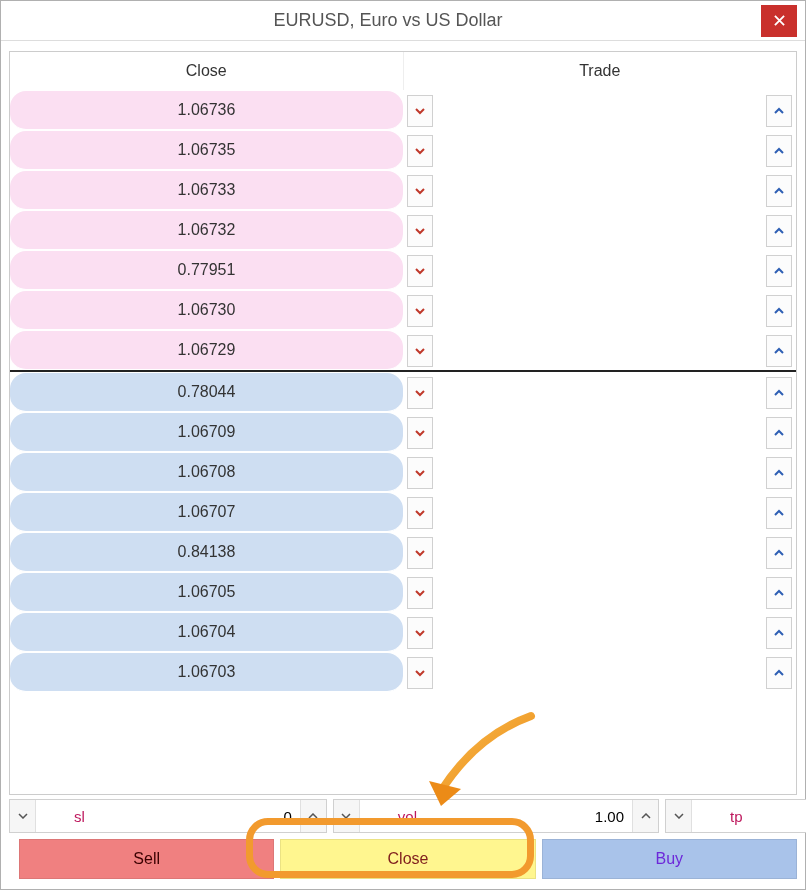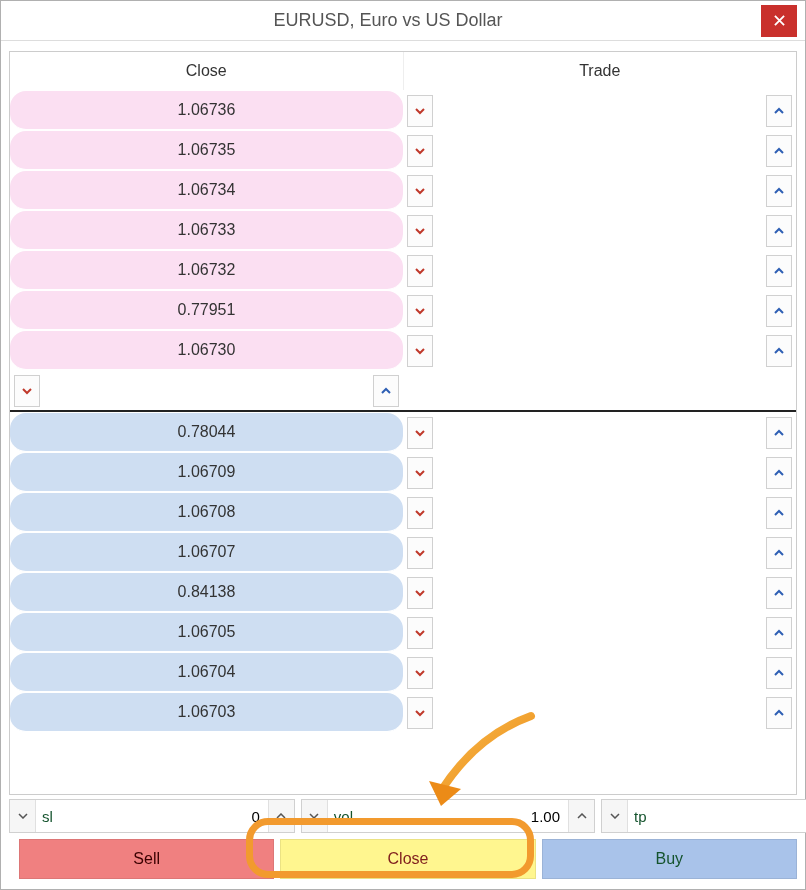--- a/index.html
+++ b/index.html
@@ -32,27 +32,27 @@
     .mid-divider { height: 0; border-top: 2px solid #222; }
 
     
     .footer { padding: 4px 8px 10px 8px; }
     .inputs-row { display: flex; gap: 6px; margin-bottom: 6px; }
     .spin-group { display: flex; flex: 1; border: 1px solid #d0d0d0; height: 34px; background: #fff; align-items: stretch; }
     .spin-btn { width: 26px; display: flex; align-items: center; justify-content: center; cursor: pointer; background: #f6f6f6; border-right: 1px solid #e0e0e0; color: #555; }
     .spin-btn:last-child { border-right: none; border-left: 1px solid #e0e0e0; }
     .spin-btn svg { width: 10px; height: 6px; }
     .spin-input { flex: 1; border: none; padding: 0 8px; font-size: 15px; outline: none; text-align: right; min-width: 0; }
-    .spin-placeholder { color: #14532d; font-size: 15px; padding-left: 6px; align-self: center; }
+    .spin-placeholder { color: #be185d; font-size: 15px; padding-left: 6px; align-self: center; margin-left: 32px; }
 
     .buttons-row { display: flex; gap: 6px; height: 40px; margin-left: 10px; }
     .big-btn { flex: 1; display: flex; align-items: center; justify-content: center; font-size: 16px; border: 1px solid rgba(0,0,0,0.08); cursor: pointer; }
     .big-btn.sell { background: #f08080; color: #3b0000; }
     .big-btn.close { background: #fff68f; color: #7f1d1d; position: relative; }
-    .big-btn.buy { background: #a9c3ea; color: #14532d; }
+    .big-btn.buy { background: #a9c3ea; color: #6d28d9; }
 
     
     .highlight-wrap { position: absolute; pointer-events: none; }
     .highlight-ring { border: 7px solid #f29a2e; border-radius: 22px; }
     .arrow { position: absolute; pointer-events: none; }
   </style>
 </head>
 <body>
 
 <div class="window">
@@ -98,36 +98,20 @@
             </div>
             <div class="spacer"></div>
             <div class="chev-btn up ">
               <svg viewBox="0 0 12 8">
                 <path d="M2 6 L6 2 L10 6" stroke-width="2" fill="none"></path>
               </svg>
             </div>
           </div>
         </div>
         <div class="row ask">
-          <div class="price">1.06734</div>
-          <div class="trade">
-            <div class="chev-btn down ">
-              <svg viewBox="0 0 12 8">
-                <path d="M2 2 L6 6 L10 2" stroke-width="2" fill="none"></path>
-              </svg>
-            </div>
-            <div class="spacer"></div>
-            <div class="chev-btn up ">
-              <svg viewBox="0 0 12 8">
-                <path d="M2 6 L6 2 L10 6" stroke-width="2" fill="none"></path>
-              </svg>
-            </div>
-          </div>
-        </div>
-        <div class="row ask">
           <div class="price">1.06733</div>
           <div class="trade">
             <div class="chev-btn down ">
               <svg viewBox="0 0 12 8">
                 <path d="M2 2 L6 6 L10 2" stroke-width="2" fill="none"></path>
               </svg>
             </div>
             <div class="spacer"></div>
             <div class="chev-btn up ">
               <svg viewBox="0 0 12 8">
@@ -178,20 +162,21 @@
             </div>
             <div class="spacer"></div>
             <div class="chev-btn up ">
               <svg viewBox="0 0 12 8">
                 <path d="M2 6 L6 2 L10 6" stroke-width="2" fill="none"></path>
               </svg>
             </div>
           </div>
         </div>
         <div class="row ask">
+          <div class="price">1.06729</div>
           <div class="trade">
             <div class="chev-btn down ">
               <svg viewBox="0 0 12 8">
                 <path d="M2 2 L6 6 L10 2" stroke-width="2" fill="none"></path>
               </svg>
             </div>
             <div class="spacer"></div>
             <div class="chev-btn up ">
               <svg viewBox="0 0 12 8">
                 <path d="M2 6 L6 2 L10 6" stroke-width="2" fill="none"></path>

